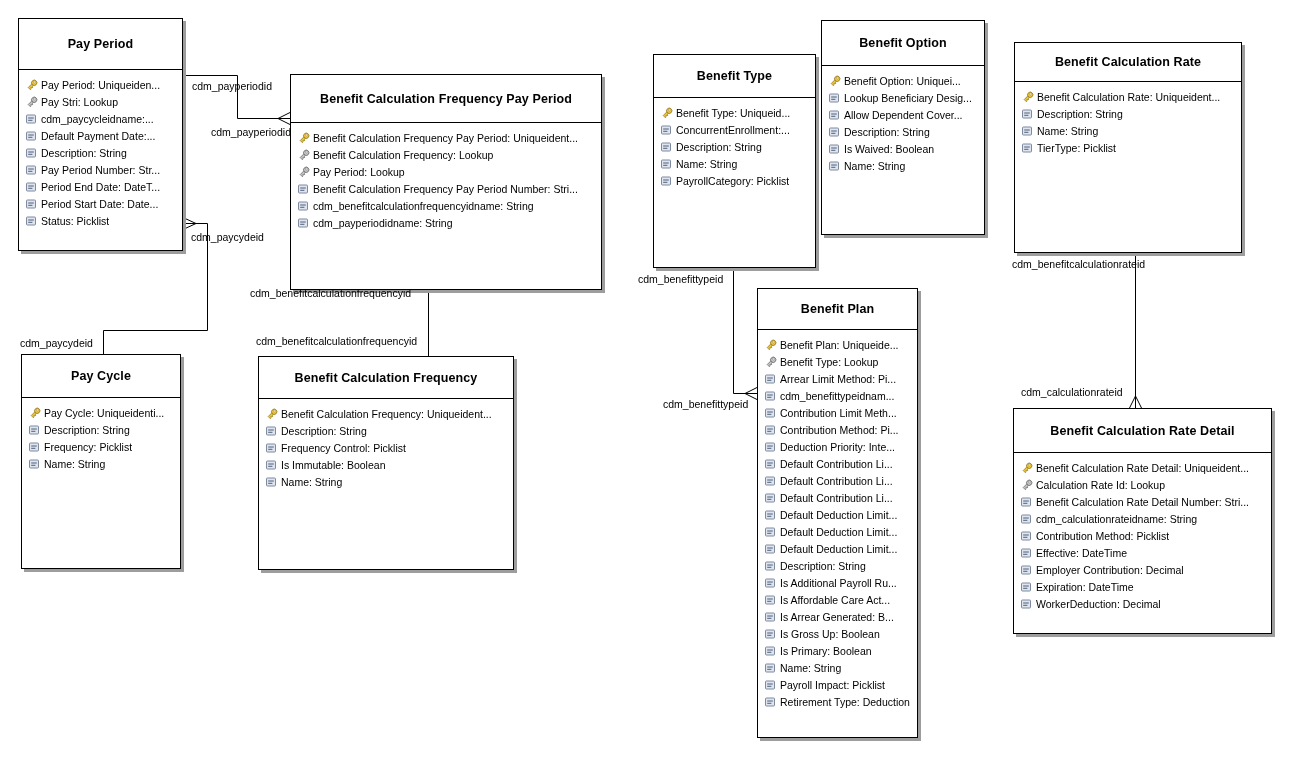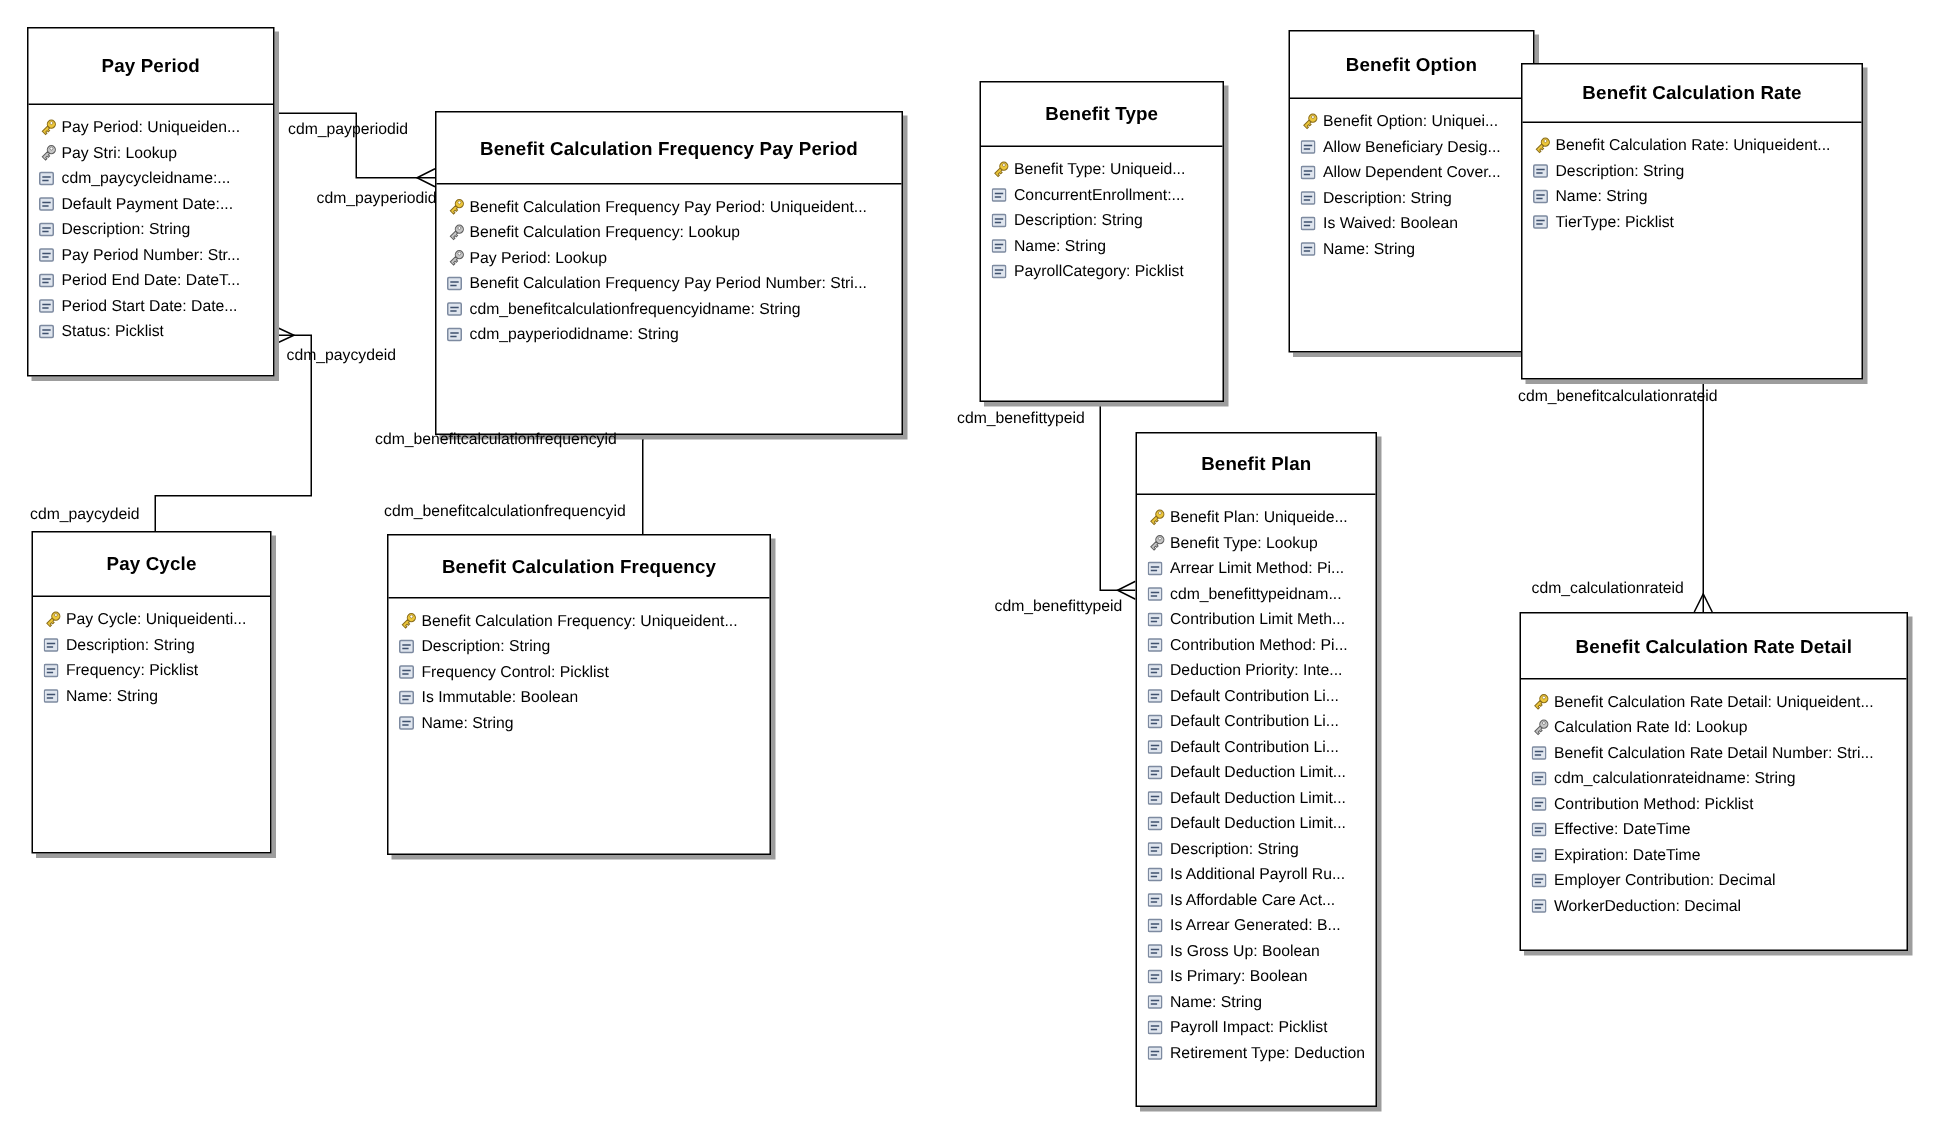--- a/index.html
+++ b/index.html
@@ -291,21 +291,21 @@
               <rect x="0.5" y="1" width="9" height="8" rx="0.8" fill="#dfe5ee" stroke="#7d8aa0"></rect>
               <line x1="2.2" y1="4" x2="7.8" y2="4" stroke="#3f516e" stroke-width="0.9"></line>
               <line x1="2.2" y1="6.3" x2="6.4" y2="6.3" stroke="#3f516e" stroke-width="0.9"></line>
             </svg>
           </span>
           <span class="ftext">PayrollCategory: Picklist</span>
         </div>
       </div>
   </div>
 
-  <div class="entity" style="left:859px;top:20px;width:164px;height:215px">
+  <div class="entity" style="left:821px;top:20px;width:164px;height:215px">
     <div class="entity-title" style="height:44px">Benefit Option</div>
     <div class="entity-fields">
         <div class="field-row">
           <span class="ficon">
             <svg width="13" height="13" viewBox="0 0 16 16">
               <g transform="rotate(-45 8 8)">
                 <path d="M8 6.9 L1.6 6.9 L1.6 10.7 L3.2 10.7 L3.2 9.3 L4.7 9.3 L4.7 10.7 L6.3 10.7 L6.3 9.3 L8 9.3 Z" fill="#edc73a" stroke="#8a6d1d" stroke-width="0.8"></path>
                 <circle cx="11" cy="8" r="3.3" fill="#edc73a" stroke="#8a6d1d" stroke-width="0.9"></circle>
                 <circle cx="11.7" cy="7.4" r="1.2" fill="#ffffff" stroke="#8a6d1d" stroke-width="0.5"></circle>
               </g>
@@ -314,21 +314,21 @@
           <span class="ftext">Benefit Option: Uniquei...</span>
         </div>
         <div class="field-row">
           <span class="ficon">
             <svg width="10" height="10" viewBox="0 0 10 10">
               <rect x="0.5" y="1" width="9" height="8" rx="0.8" fill="#dfe5ee" stroke="#7d8aa0"></rect>
               <line x1="2.2" y1="4" x2="7.8" y2="4" stroke="#3f516e" stroke-width="0.9"></line>
               <line x1="2.2" y1="6.3" x2="6.4" y2="6.3" stroke="#3f516e" stroke-width="0.9"></line>
             </svg>
           </span>
-          <span class="ftext">Allow Beneficiary Desig...</span>
+          <span class="ftext">Lookup Beneficiary Desig...</span>
         </div>
         <div class="field-row">
           <span class="ficon">
             <svg width="10" height="10" viewBox="0 0 10 10">
               <rect x="0.5" y="1" width="9" height="8" rx="0.8" fill="#dfe5ee" stroke="#7d8aa0"></rect>
               <line x1="2.2" y1="4" x2="7.8" y2="4" stroke="#3f516e" stroke-width="0.9"></line>
               <line x1="2.2" y1="6.3" x2="6.4" y2="6.3" stroke="#3f516e" stroke-width="0.9"></line>
             </svg>
           </span>
           <span class="ftext">Allow Dependent Cover...</span>
@@ -818,31 +818,31 @@
           <span class="ftext">Effective: DateTime</span>
         </div>
         <div class="field-row">
           <span class="ficon">
             <svg width="10" height="10" viewBox="0 0 10 10">
               <rect x="0.5" y="1" width="9" height="8" rx="0.8" fill="#dfe5ee" stroke="#7d8aa0"></rect>
               <line x1="2.2" y1="4" x2="7.8" y2="4" stroke="#3f516e" stroke-width="0.9"></line>
               <line x1="2.2" y1="6.3" x2="6.4" y2="6.3" stroke="#3f516e" stroke-width="0.9"></line>
             </svg>
           </span>
+          <span class="ftext">Employer Contribution: Decimal</span>
+        </div>
+        <div class="field-row">
+          <span class="ficon">
+            <svg width="10" height="10" viewBox="0 0 10 10">
+              <rect x="0.5" y="1" width="9" height="8" rx="0.8" fill="#dfe5ee" stroke="#7d8aa0"></rect>
+              <line x1="2.2" y1="4" x2="7.8" y2="4" stroke="#3f516e" stroke-width="0.9"></line>
+              <line x1="2.2" y1="6.3" x2="6.4" y2="6.3" stroke="#3f516e" stroke-width="0.9"></line>
+            </svg>
+          </span>
           <span class="ftext">Expiration: DateTime</span>
-        </div>
-        <div class="field-row">
-          <span class="ficon">
-            <svg width="10" height="10" viewBox="0 0 10 10">
-              <rect x="0.5" y="1" width="9" height="8" rx="0.8" fill="#dfe5ee" stroke="#7d8aa0"></rect>
-              <line x1="2.2" y1="4" x2="7.8" y2="4" stroke="#3f516e" stroke-width="0.9"></line>
-              <line x1="2.2" y1="6.3" x2="6.4" y2="6.3" stroke="#3f516e" stroke-width="0.9"></line>
-            </svg>
-          </span>
-          <span class="ftext">Employer Contribution: Decimal</span>
         </div>
         <div class="field-row">
           <span class="ficon">
             <svg width="10" height="10" viewBox="0 0 10 10">
               <rect x="0.5" y="1" width="9" height="8" rx="0.8" fill="#dfe5ee" stroke="#7d8aa0"></rect>
               <line x1="2.2" y1="4" x2="7.8" y2="4" stroke="#3f516e" stroke-width="0.9"></line>
               <line x1="2.2" y1="6.3" x2="6.4" y2="6.3" stroke="#3f516e" stroke-width="0.9"></line>
             </svg>
           </span>
           <span class="ftext">WorkerDeduction: Decimal</span>

